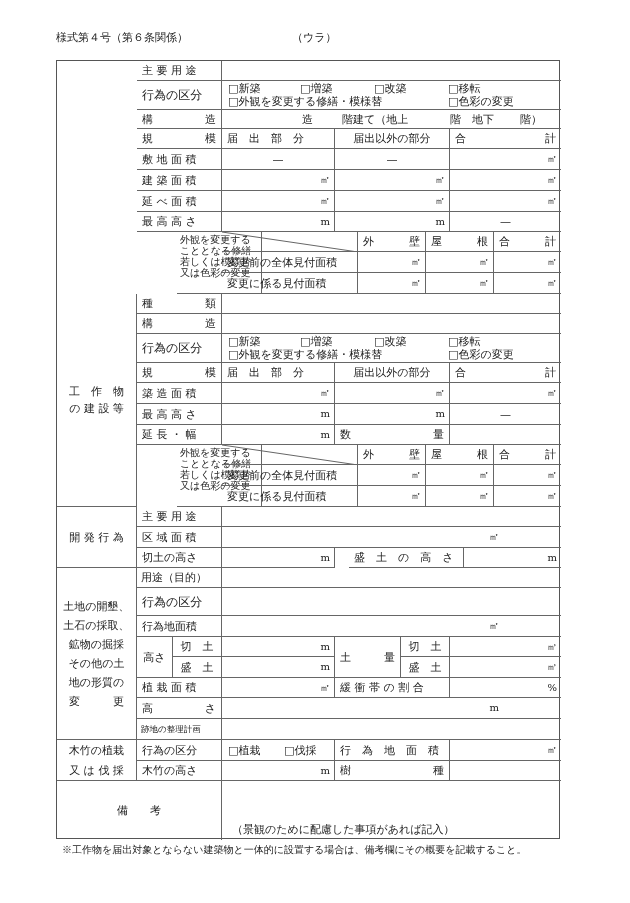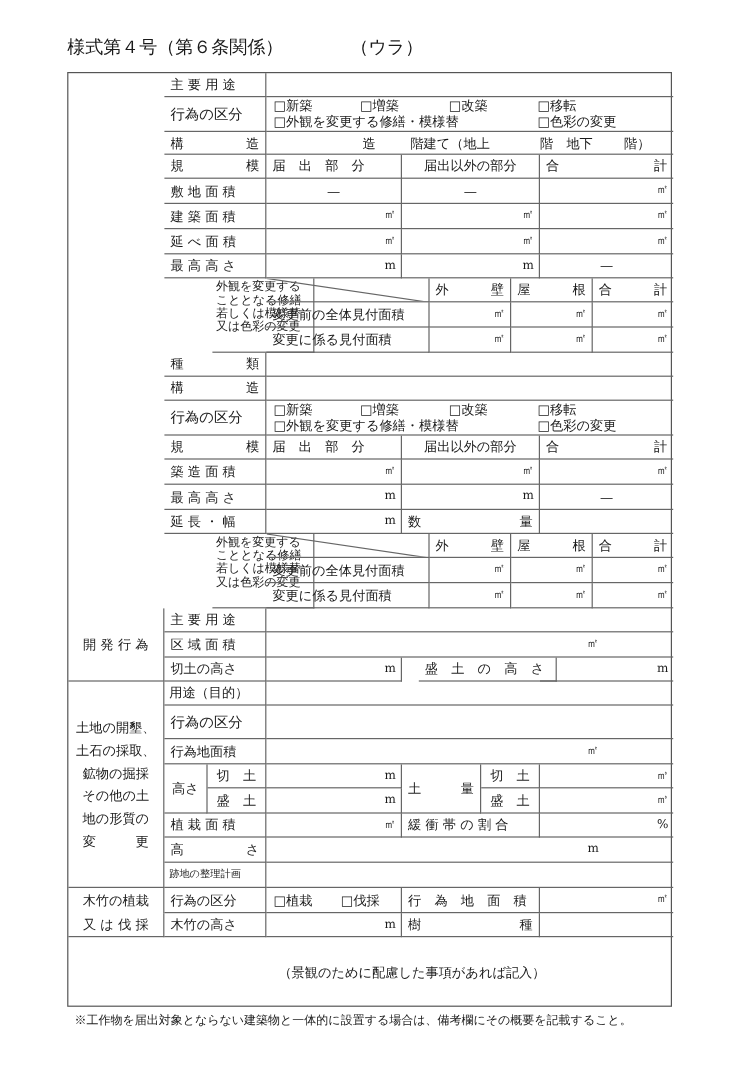--- a/index.html
+++ b/index.html
@@ -1,18 +1,18 @@
 <!DOCTYPE html>
 <html><head>
 <meta charset="utf-8">
 <style>
   html, body { margin:0; padding:0; background:#ffffff; }
   body { width:630px; height:903px; position:relative; overflow:hidden;
          font-family:"DejaVu Serif","Liberation Serif",serif; color:#1a1a1a; }
-  .hdr { position:absolute; top:30px; left:56px; font-size:15px; letter-spacing:0; }
+  .hdr { position:absolute; top:30px; left:56px; font-size:11px; letter-spacing:0; }
   .hdr .ura { position:absolute; left:236px; top:0; white-space:nowrap; }
   .hdr .t { white-space:nowrap; }
   .frame { position:absolute; left:56px; top:60px; width:504px; height:779px;
            border:1px solid #555; box-sizing:border-box; }
   .c { position:absolute; box-sizing:border-box; border-right:1px solid #666; border-bottom:1px solid #666;
        font-size:11px; line-height:1; display:flex; align-items:center; overflow:hidden; }
   .c.nb-r { border-right:none; }
   .c.nb-b { border-bottom:none; }
   .lbl { padding:0 5px; justify-content:space-between; }
   .lbl span { display:inline-block; }
@@ -119,20 +119,24 @@
   </div>
   <div class="c lft" style="left:165px;top:191px;width:136px;height:21px;padding-left:5px;">変更前の全体見付面積</div>
   <div class="c val unit" style="left:301px;top:191px;width:68px;height:21px;">㎡</div>
   <div class="c val unit" style="left:369px;top:191px;width:68px;height:21px;">㎡</div>
   <div class="c val unit nb-r" style="left:437px;top:191px;width:67px;height:21px;">㎡</div>
   <div class="c lft" style="left:165px;top:212px;width:136px;height:21px;padding-left:5px;">変更に係る見付面積</div>
   <div class="c val unit" style="left:301px;top:212px;width:68px;height:21px;">㎡</div>
   <div class="c val unit" style="left:369px;top:212px;width:68px;height:21px;">㎡</div>
   <div class="c val unit nb-r" style="left:437px;top:212px;width:67px;height:21px;">㎡</div>
 
+  <div class="c grp" style="left:0;top:233px;width:80px;height:213px;">
+    <div style="margin-bottom:6px;">工　作　物</div>
+    <div>の 建 設 等</div>
+  </div>
 
   <div class="c lbl" style="left:80px;top:233px;width:85px;height:20px;">
     <span>種</span>
       <span>類</span>
   </div>
   <div class="c nb-r" style="left:165px;top:233px;width:339px;height:20px;"></div>
 
   <div class="c lbl" style="left:80px;top:253px;width:85px;height:20px;">
     <span>構</span>
       <span>造</span>
@@ -282,18 +286,19 @@
   <div class="c val unit nb-r" style="left:393px;top:679px;width:111px;height:21px;">㎡</div>
 
   <div class="c lbl" style="left:80px;top:700px;width:85px;height:20px;">木竹の高さ</div>
   <div class="c val unit" style="left:165px;top:700px;width:113px;height:20px;">m</div>
   <div class="c lbl" style="left:278px;top:700px;width:115px;height:20px;">
     <span>樹</span>
       <span>種</span>
   </div>
   <div class="c nb-r" style="left:393px;top:700px;width:111px;height:20px;"></div>
 
-  <div class="c nb-r nb-b" style="left:165px;top:720px;width:339px;height:59px;align-items:center;padding:5px 10px;">
+  <div class="c ctr nb-b" style="left:0;top:720px;width:165px;height:59px;">備　　考</div>
+  <div class="c nb-r nb-b" style="left:165px;top:720px;width:339px;height:59px;align-items:flex-end;padding:5px 10px;">
     <span>（景観のために配慮した事項があれば記入）</span>
   </div>
 </div>
 
 <div class="foot">※工作物を届出対象とならない建築物と一体的に設置する場合は、備考欄にその概要を記載すること。</div>
 
 </body></html>

